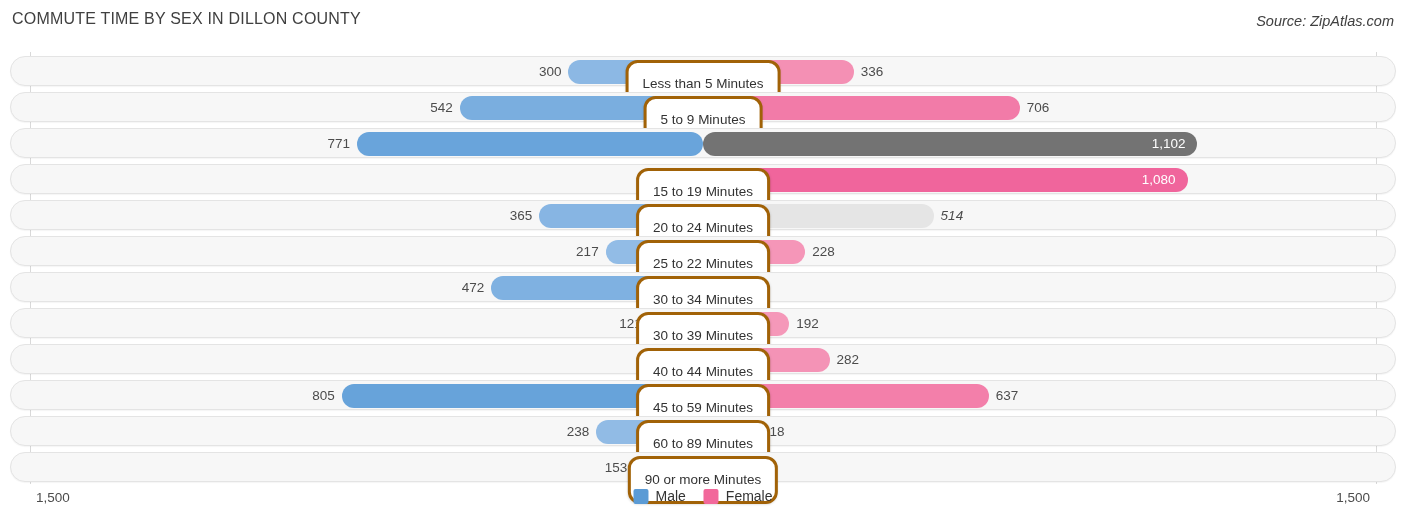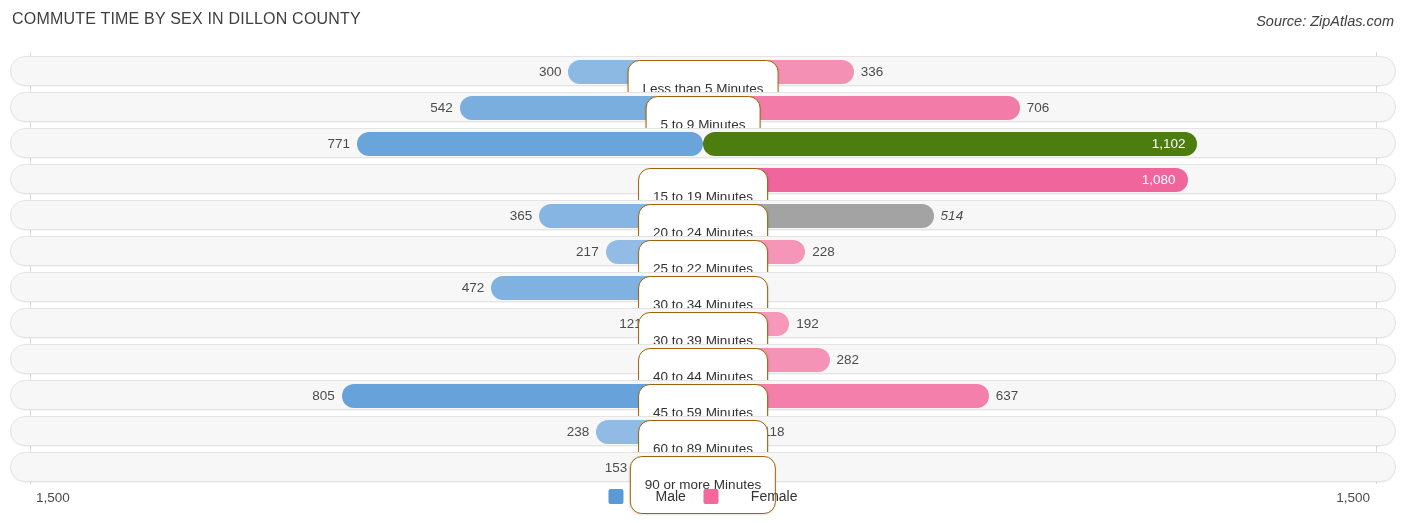--- a/index.html
+++ b/index.html
@@ -53,39 +53,39 @@
     font-size:13.5px;white-space:nowrap;color:#4c4c4c;
   }
   .bar-val.out-left{right:100%;margin-right:7px;}
   .bar-val.out-right{left:100%;margin-left:7px;}
   .bar-val.in-left{left:12px;color:#ffffff;}
   .bar-val.in-right{right:12px;color:#ffffff;}
 
   .cat-pill{
     position:absolute;left:50%;top:3px;transform:translateX(-50%);
     height:24px;line-height:23px;
-    padding:16px 14px;
+    padding:9px 14px;
     background:#ffffff;
-    border:1px solid #a16207;
+    border:3px solid #a16207;
     border-radius:12px;
     font-size:13.5px;color:#333333;white-space:nowrap;
     box-shadow:0 1px 2px rgba(0,0,0,.10);
   }
 
   
   .foot{position:absolute;left:0;top:486px;width:1406px;height:30px;}
   .axis-min-left{position:absolute;left:36px;top:4px;font-size:13.5px;color:#4c4c4c;}
   .axis-min-right{position:absolute;right:36px;top:4px;font-size:13.5px;color:#4c4c4c;}
   .legend{
     position:absolute;left:50%;top:2px;transform:translateX(-50%);
     display:flex;align-items:center;gap:18px;white-space:nowrap;
   }
   .legend-item{display:flex;align-items:center;gap:7px;}
   .swatch{width:15px;height:15px;border-radius:2px;display:inline-block;}
-  .legend-label{font-size:14px;color:#333333;padding-left:25px;}
+  .legend-label{font-size:14px;color:#333333;}
 </style>
 </head>
 <body>
 
 <div id="chart-root">
 
   <div class="title">COMMUTE TIME BY SEX IN DILLON COUNTY</div>
   <div class="source">Source: ZipAtlas.com</div>
 
   <div class="plot">
@@ -107,35 +107,35 @@
           </div>
           <div class="bar female" style="width: 316.759px; background: rgb(242, 123, 168);">
             <span class="bar-val out-right">706</span>
           </div>
           <div class="cat-pill">5 to 9 Minutes</div>
         </div>
         <div class="row" style="top: 76px;">
           <div class="bar male" style="width: 345.922px; background: rgb(105, 164, 219);">
             <span class="bar-val out-left">771</span>
           </div>
-          <div class="bar female" style="width: 494.431px; background: #4d7c0f;">
+          <div class="bar female" style="width: 494.431px; background: #737373;">
             <span class="bar-val in-right">1,102</span>
           </div>
         </div>
         <div class="row" style="top: 112px;">
           <div class="bar female" style="width: 484.56px; background: rgb(240, 101, 156);">
             <span class="bar-val in-right">1,080</span>
           </div>
           <div class="cat-pill">15 to 19 Minutes</div>
         </div>
         <div class="row" style="top: 148px;">
           <div class="bar male" style="width: 163.763px; background: rgb(135, 181, 227);">
             <span class="bar-val out-left">365</span>
           </div>
-          <div class="bar female" style="width: 230.615px; background: #a3a3a3; font-style: italic;">
+          <div class="bar female" style="width: 230.615px; background: #e5e5e5; font-style: italic;">
             <span class="bar-val out-right">514</span>
           </div>
           <div class="cat-pill">20 to 24 Minutes</div>
         </div>
         <div class="row" style="top: 184px;">
           <div class="bar male" style="width: 97.3607px; background: rgb(146, 188, 230);">
             <span class="bar-val out-left">217</span>
           </div>
           <div class="bar female" style="width: 102.296px; background: rgb(245, 150, 184);">
             <span class="bar-val out-right">228</span>

